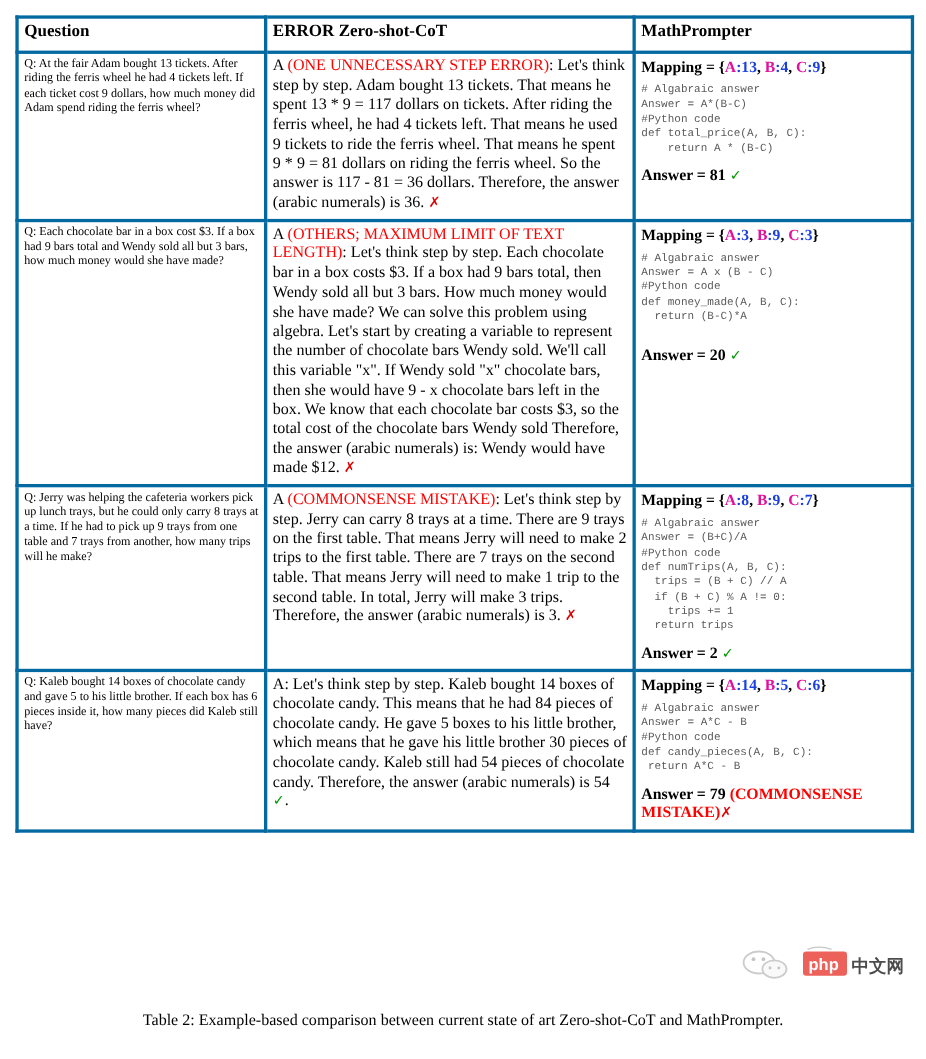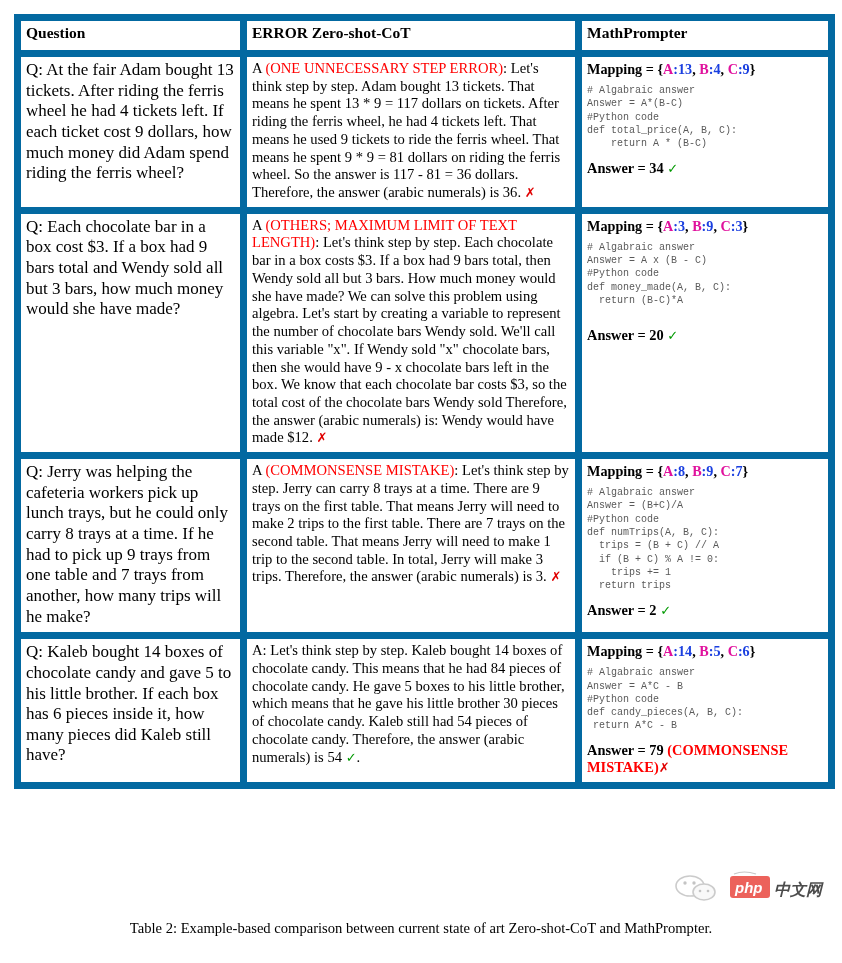--- a/index.html
+++ b/index.html
@@ -21,40 +21,40 @@
     left: 14px;
     top: 14px;
     width: 814px;
   }
   table.tbl {
     border-collapse: collapse;
     width: 814px;
     table-layout: fixed;
   }
   table.tbl td, table.tbl th {
-    border: 7px solid #0369a1;
+    border: 3px solid #0369a1;
     vertical-align: top;
     padding: 3px 5px 5px 5px;
     text-align: left;
   }
   col.c1 { width: 226px; }
   col.c2 { width: 335px; }
   col.c3 { width: 253px; }
 
   th.hdr {
     font-weight: bold;
     font-size: 15.5px;
     line-height: 1.1;
     padding: 3px 6px 4px 7px;
     height: 21px;
     vertical-align: middle;
   }
 
   td.qcell {
-    font-size: 17px;
+    font-size: 11px;
     line-height: 1.215;
     text-align: justify;
     text-justify: inter-word;
     hyphens: auto;
     padding: 4px 6px 6px 7px;
   }
   td.acell {
     font-size: 14.6px;
     line-height: 1.215;
     text-align: justify;
@@ -124,26 +124,25 @@
     text-align: center;
     font-size: 14.6px;
     line-height: 1.2;
   }
   .caption .lbl { font-weight: normal; }
 
   
   .watermark {
     position: absolute;
     right: 6px;
-    bottom: 59px;
+    bottom: 70px;
     width: 168px;
     height: 34px;
     pointer-events: none;
     opacity: 0.92;
-    font-style: italic;
   }
 </style>
 </head>
 <body>
 
 <div class="page">
   <table class="tbl">
     <colgroup>
       <col class="c1">
         <col class="c2">
@@ -166,21 +165,21 @@
         <td class="mcell">
           <div class="mapping-line">
             <span>Mapping = </span><span class="brace">{</span><span class="var">A</span><span class="num">:<span>13</span></span><span class="brace">, </span><span class="var">B</span><span class="num">:<span>4</span></span><span class="brace">, </span><span class="var">C</span><span class="num">:<span>9</span></span><span class="brace">}</span>
           </div>
           <pre class="code"># Algabraic answer
 Answer = A*(B-C)
 #Python code
 def total_price(A, B, C):
     return A * (B-C)</pre>
           <div class="answer-line">
-            <span>Answer = </span><span>34</span>
+            <span>Answer = </span><span>81</span>
             <span class="mark-right">✓</span>
           </div>
         </td>
       </tr>
 
       <tr>
         <td class="qcell">Q: Each chocolate bar in a box cost $3. If a box had 9 bars total and Wendy sold all but 3 bars, how much money would she have made?</td>
         <td class="acell">
           <span>A </span><span class="err">(OTHERS; MAXIMUM LIMIT OF TEXT LENGTH)</span><span>: Let's think step by step. Each chocolate bar in a box costs $3. If a box had 9 bars total, then Wendy sold all but 3 bars. How much money would she have made? We can solve this problem using algebra. Let's start by creating a variable to represent the number of chocolate bars Wendy sold. We'll call this variable "x". If Wendy sold "x" chocolate bars, then she would have 9 - x chocolate bars left in the box. We know that each chocolate bar costs $3, so the total cost of the chocolate bars Wendy sold Therefore, the answer (arabic numerals) is: Wendy would have made $12. </span><span class="mark-wrong">✗</span>
         </td>

